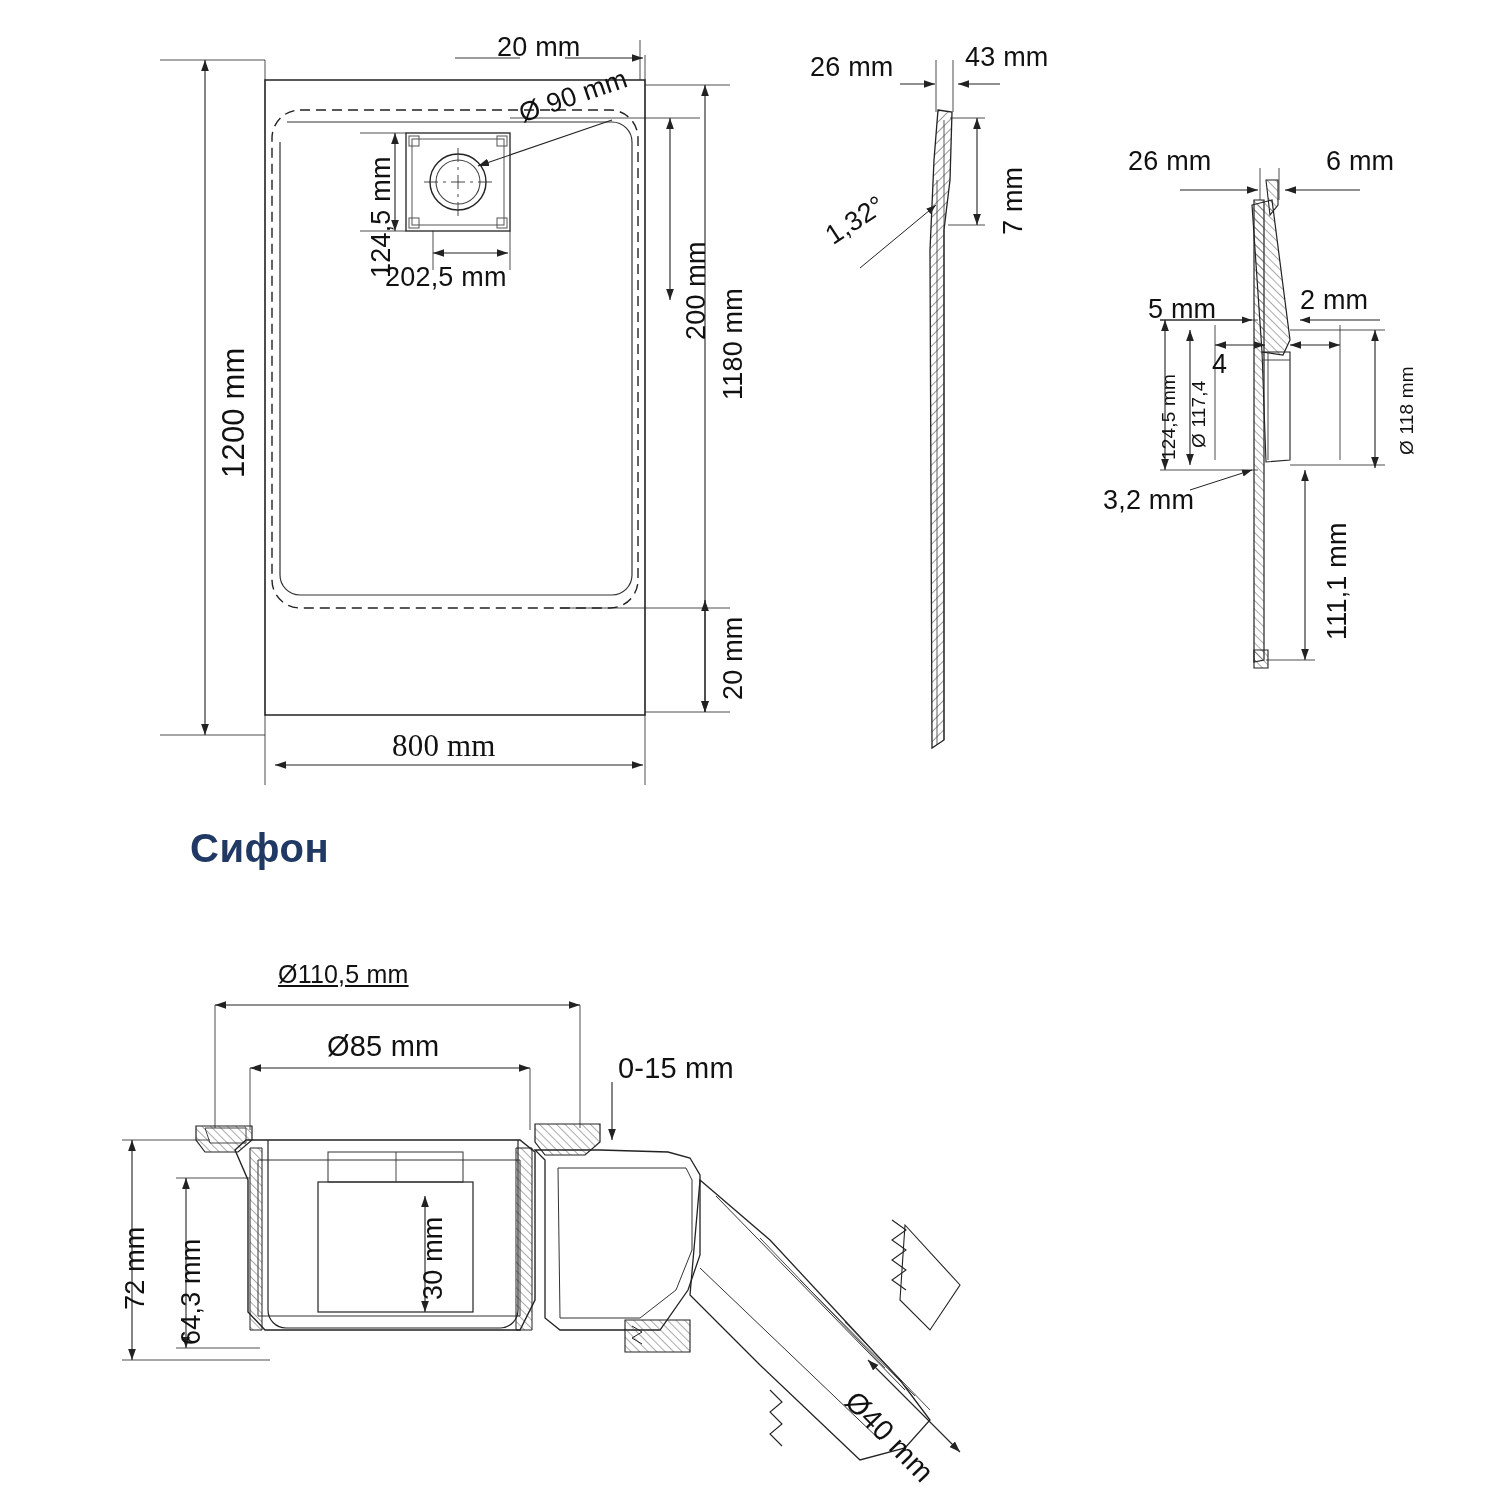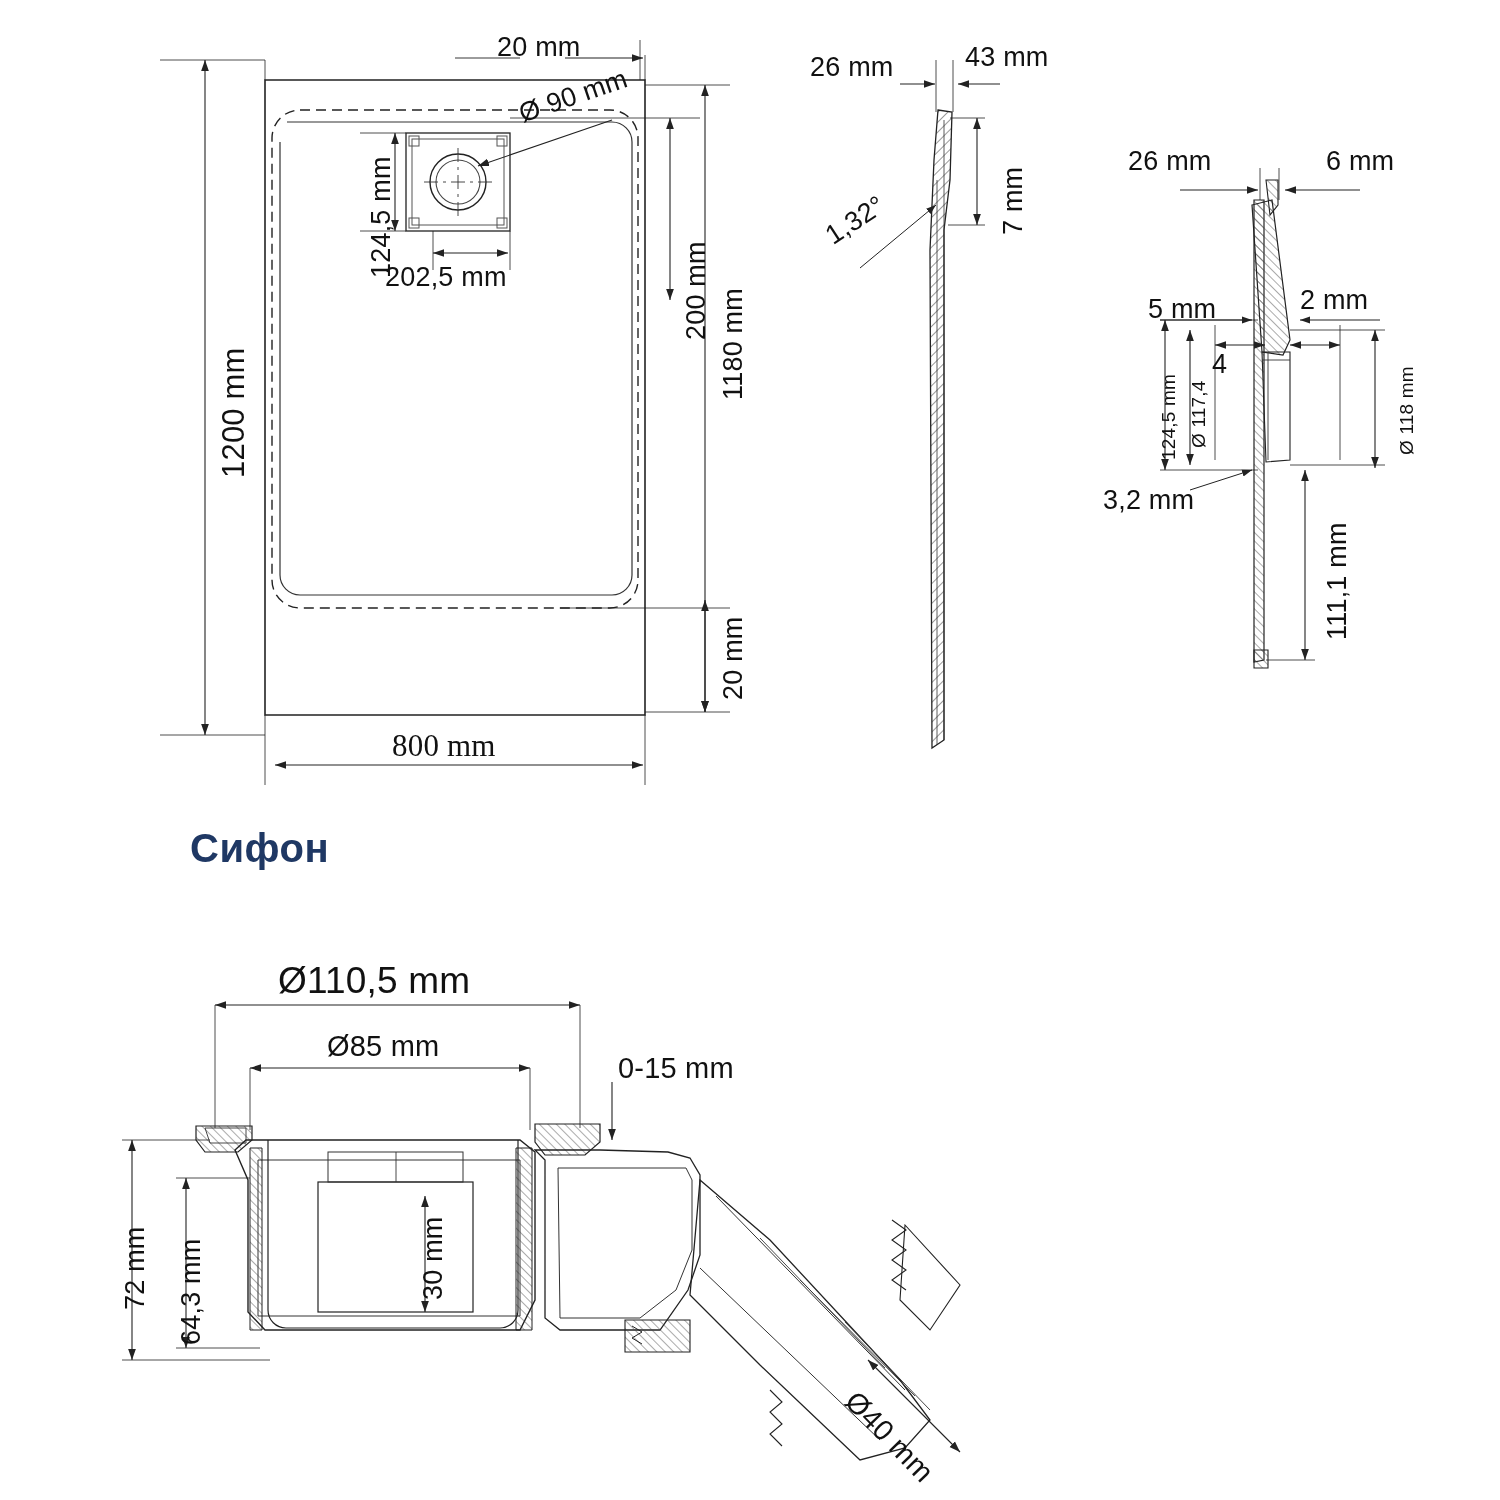--- a/index.html
+++ b/index.html
@@ -256,21 +256,21 @@
   <div class="lbl" style="left:1300px; top:285px;">2 mm</div>
   <div class="lbl" style="left:1212px; top:349px;">4</div>
   <div class="lbl vert small" style="left:1158px; top:460px; font-size:19px;">124,5 mm</div>
   <div class="lbl vert small" style="left:1188px; top:448px; font-size:19px;">Ø 117,4</div>
   <div class="lbl vert small" style="left:1396px; top:455px; font-size:19px;">Ø 118 mm</div>
   <div class="lbl" style="left:1103px; top:485px;text-align:right;">3,2 mm</div>
   <div class="lbl vert" style="left:1322px; top:640px;">111,1 mm</div>
 
   <div class="section-title" style="left:190px; top:826px;">Сифон</div>
 
-  <div class="lbl" style="left:278px; top:960px; font-size:37px;">Ø110,5 mm</div>
+  <div class="lbl" style="left:278px; top:960px; font-size:25px;text-decoration:underline;">Ø110,5 mm</div>
   <div class="lbl" style="left:327px; top:1030px; font-size:29px;">Ø85 mm</div>
   <div class="lbl" style="left:618px; top:1052px; font-size:29px;">0-15 mm</div>
   <div class="lbl vert" style="left:120px; top:1310px;">72 mm</div>
   <div class="lbl vert" style="left:176px; top:1345px;">64,3 mm</div>
   <div class="lbl vert" style="left:418px; top:1300px;">30 mm</div>
   <div class="lbl" style="left:862px; top:1385px; transform: rotate(46deg); transform-origin: 0 0; font-size:29px;">Ø40 mm</div>
 
 </div>
 
 </body></html>

